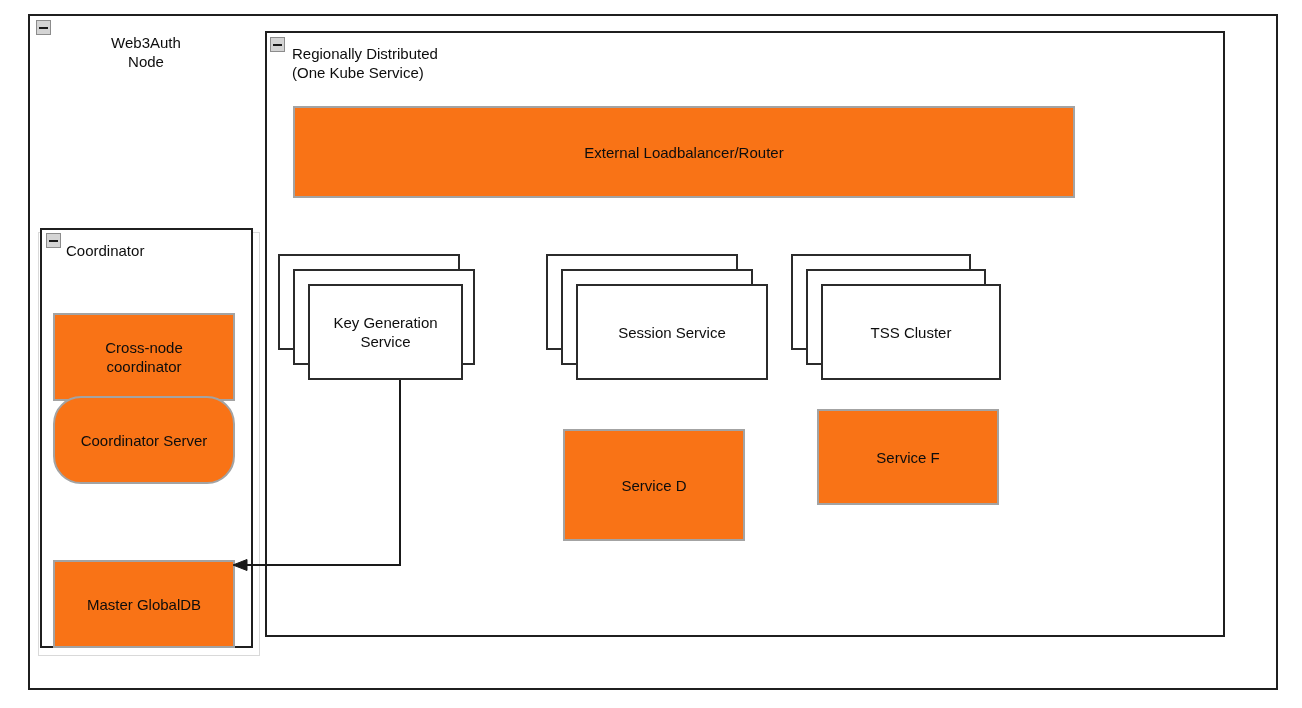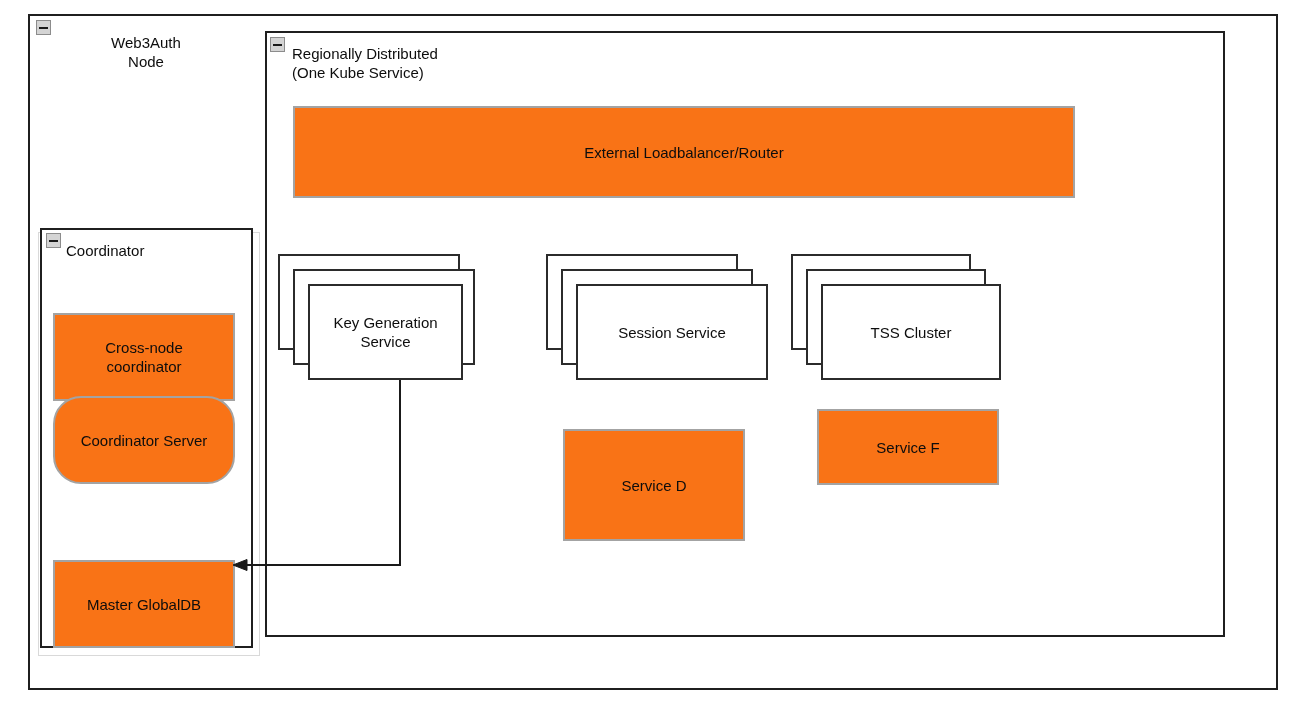--- a/index.html
+++ b/index.html
@@ -152,21 +152,21 @@
     <div class="layer" style="left:15px; top:15px; width:180px; height:96px;"></div>
     <div class="layer" style="left:30px; top:30px; width:180px; height:96px;">
       <div class="node-label">TSS Cluster</div>
     </div>
   </div>
 
   <div class="node" style="left:563px; top:429px; width:182px; height:112px;">
     <div class="node-label">Service D</div>
   </div>
 
-  <div class="node" style="left:817px; top:409px; width:182px; height:76px;">
+  <div class="node" style="left:817px; top:409px; width:182px; height:96px;">
     <div class="node-label">Service F</div>
   </div>
 
   <div class="coordinator-frame" style="left:38px; top:232px; width:222px; height:424px;"></div>
   <div class="coordinator-panel" style="left:40px; top:228px; width:213px; height:420px;"></div>
   <div class="collapse-icon" style="left:46px; top:233px;"></div>
   <div class="container-title" style="left:66px; top:241px; width:150px; text-align:left;">Coordinator</div>
 
   <div class="node" style="left:53px; top:291px; width:182px; height:88px;margin-top:22px;">
     <div class="node-label">Cross-node

